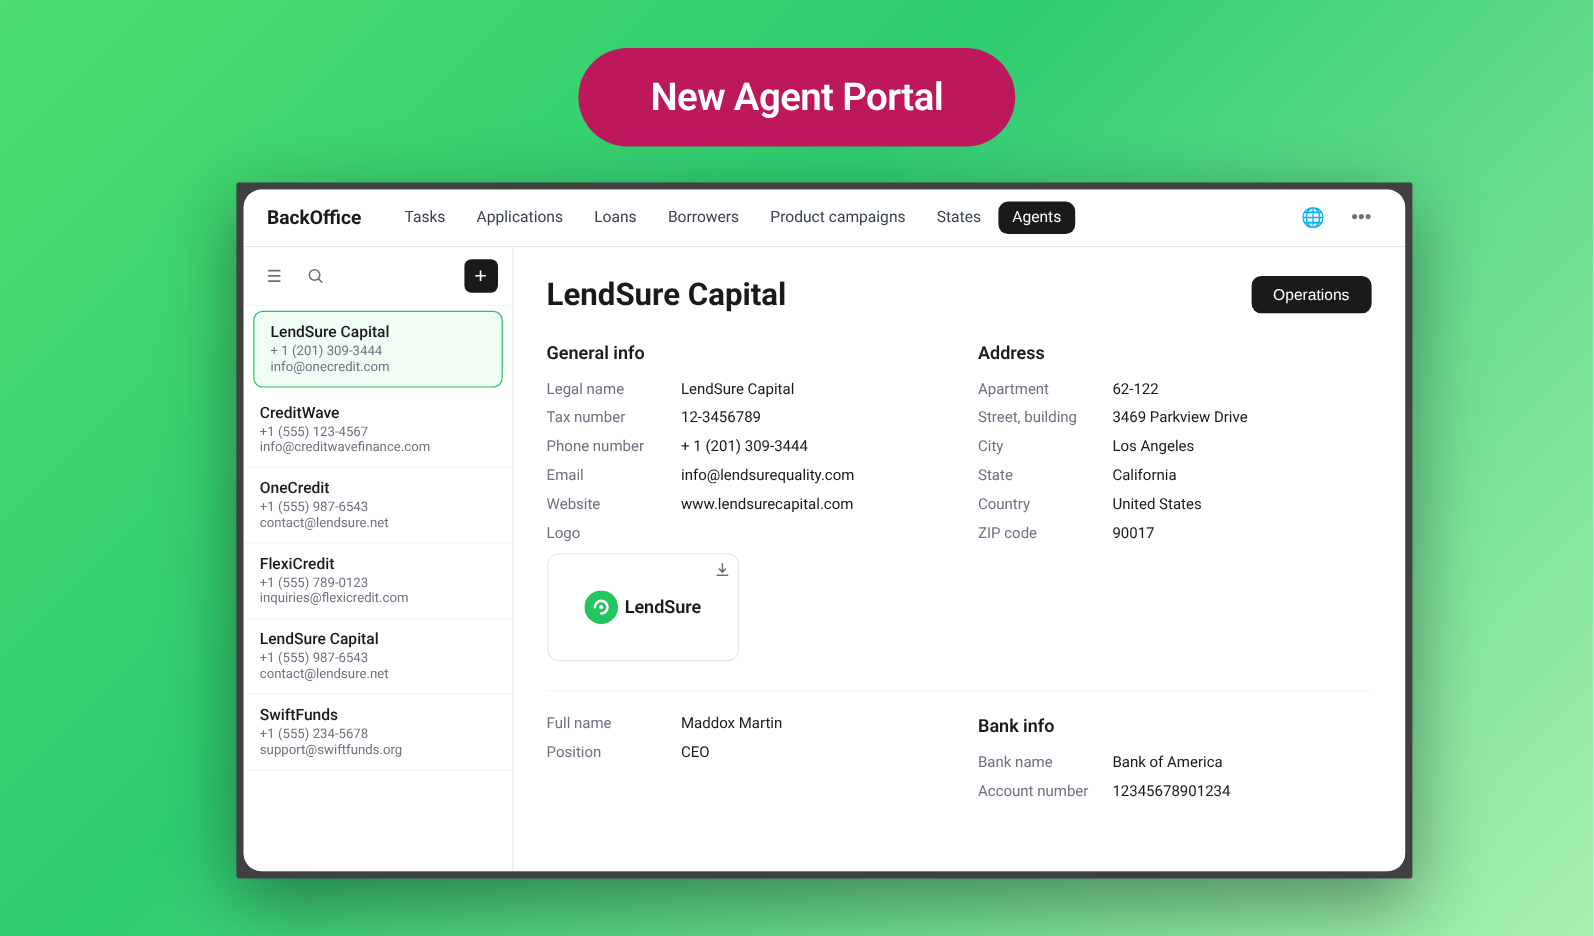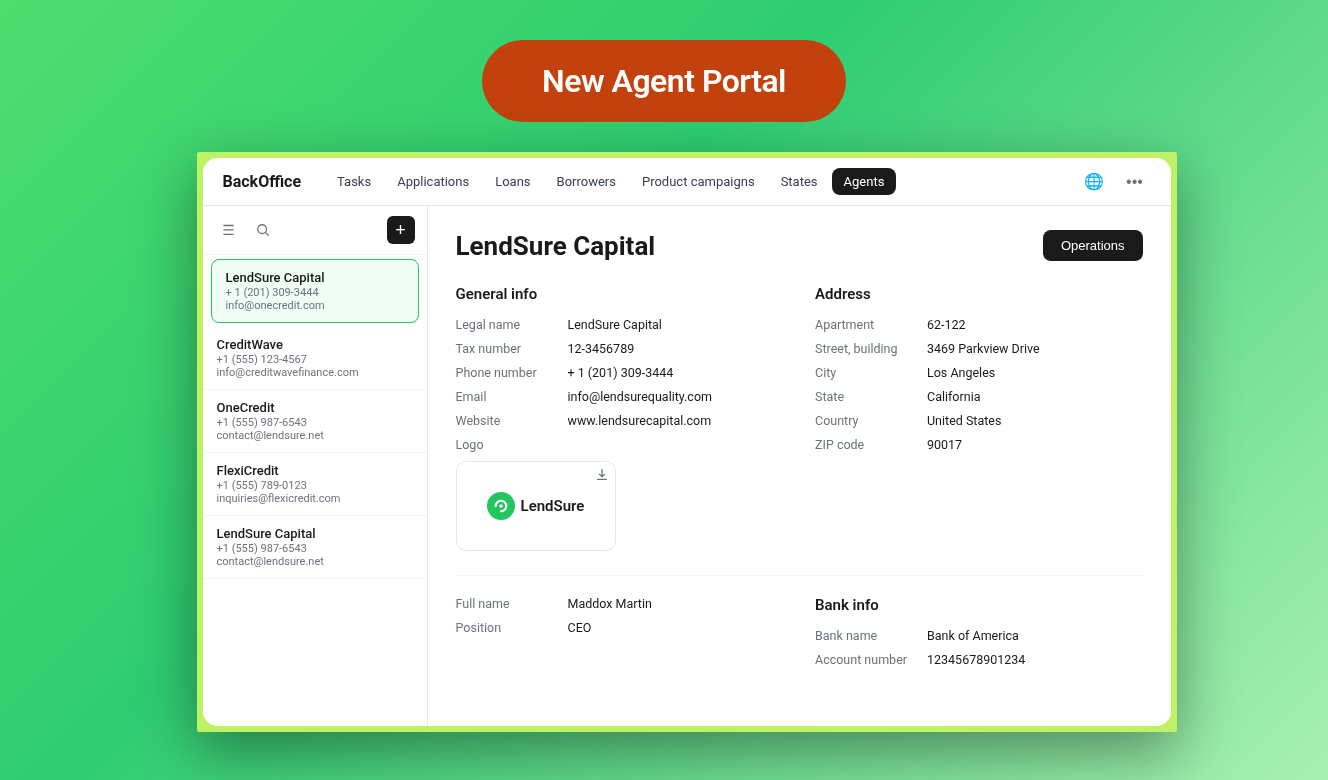--- a/index.html
+++ b/index.html
@@ -7,32 +7,32 @@
       font-family: -apple-system, BlinkMacSystemFont, 'Segoe UI', Roboto, sans-serif;
       background: linear-gradient(135deg, #4ddd6e 0%, #2ecc71 40%, #a8f0b0 100%);
       min-height: 780px;
       display: flex;
       flex-direction: column;
       align-items: center;
       padding: 40px 20px 20px;
     }
 
     .hero-badge {
-      background: #c2410c;
+      background: #be185d;
       color: white;
       font-size: 32px;
       font-weight: 600;
       padding: 22px 60px;
       border-radius: 50px;
       margin-bottom: 30px;
       letter-spacing: -0.5px;
     }
 
     .device-frame {
-      background: #bef264;
+      background: #404040;
       border-radius: 2px;
       width: 980px;
       min-height: 570px;
       padding: 6px;
       box-shadow: 0 20px 60px rgba(0,0,0,0.4);
       margin-left: 45px;
     }
 
     .device-inner {
       background: white;
@@ -377,20 +377,25 @@
             <div class="sidebar-item-email">inquiries@flexicredit.com</div>
           </div>
 
           <div class="sidebar-item">
             <div class="sidebar-item-name">LendSure Capital</div>
             <div class="sidebar-item-phone">+1 (555) 987-6543</div>
             <div class="sidebar-item-email">contact@lendsure.net</div>
           </div>
 
 
+          <div class="sidebar-item">
+            <div class="sidebar-item-name">SwiftFunds</div>
+            <div class="sidebar-item-phone">+1 (555) 234-5678</div>
+            <div class="sidebar-item-email">support@swiftfunds.org</div>
+          </div>
 
         </div>
       </aside>
 
       <div class="detail-panel">
 
         <div class="detail-header">
           <h1 class="detail-title">LendSure Capital</h1>
           <button class="operations-btn">Operations</button>
         </div>

